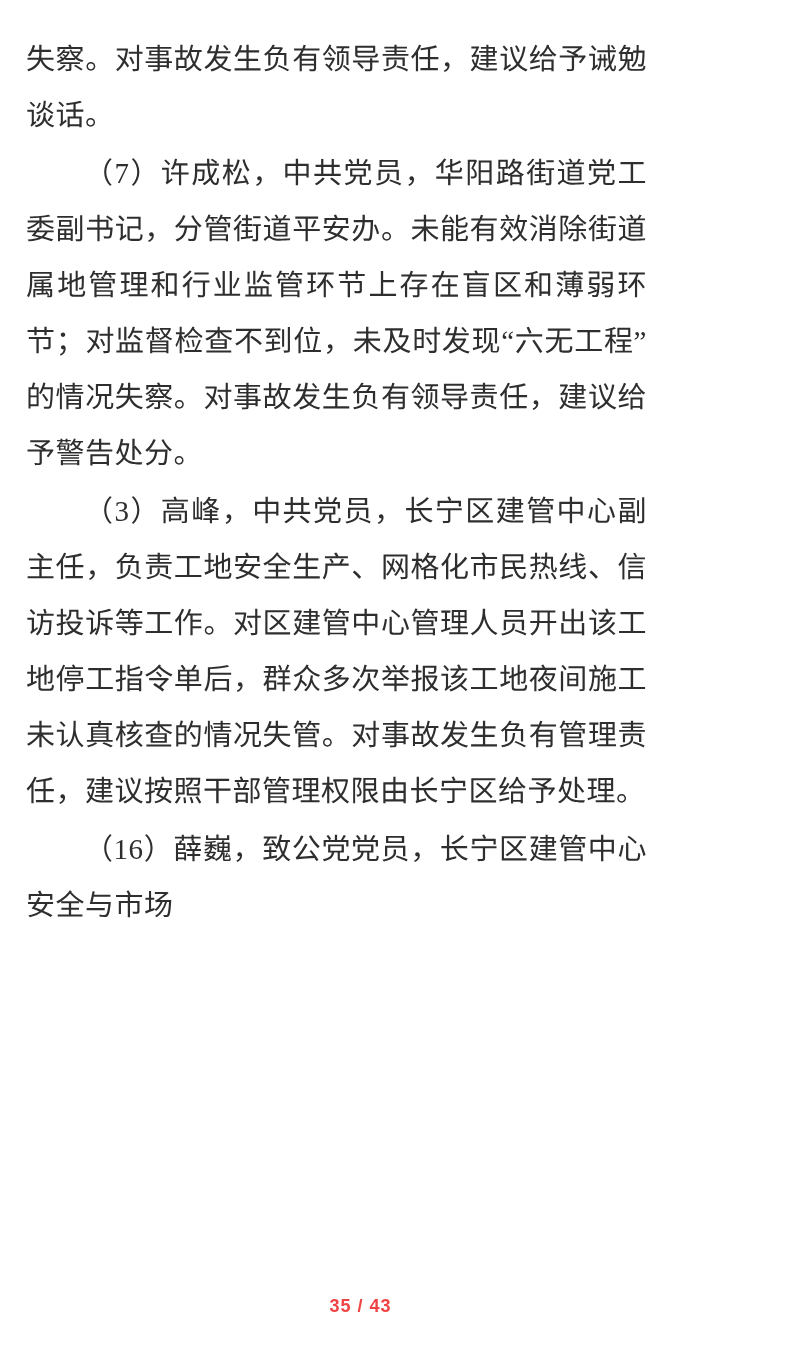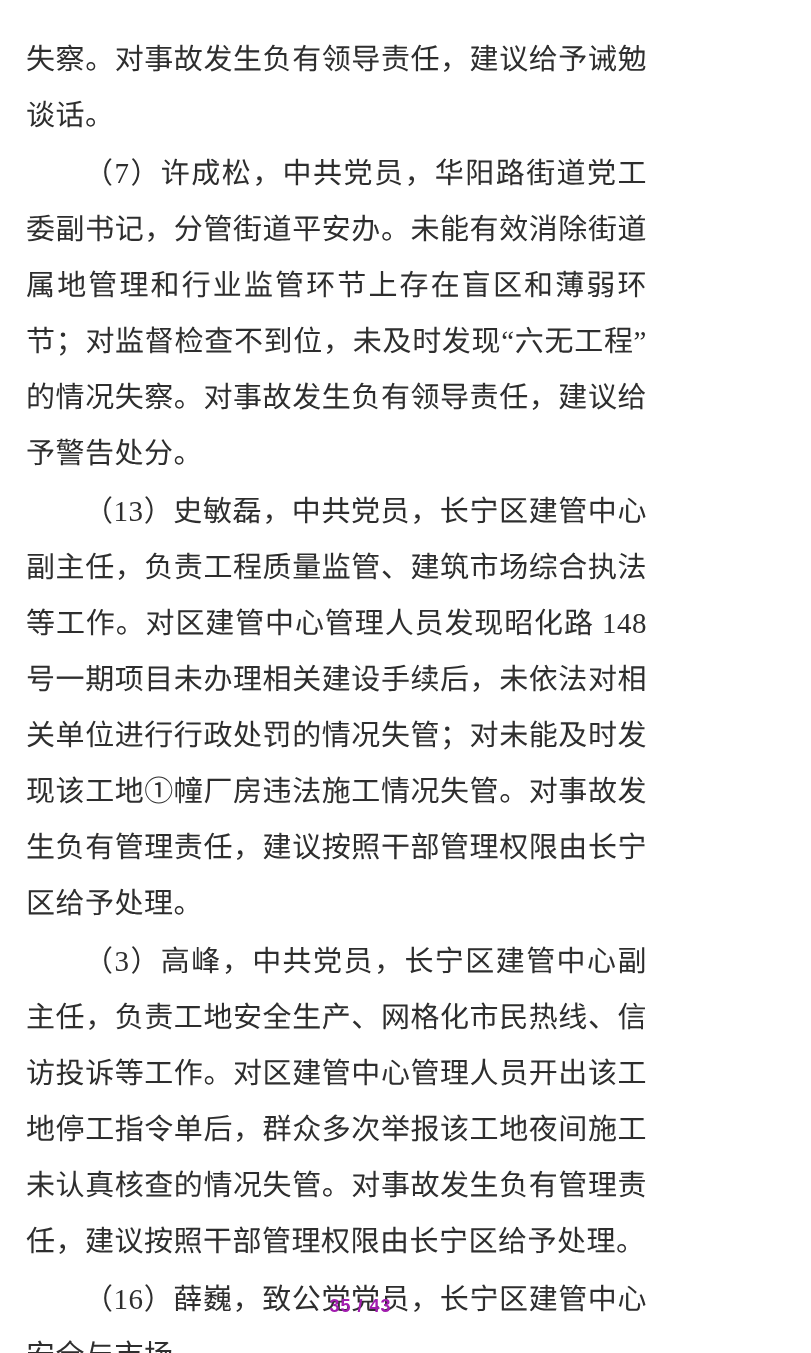--- a/index.html
+++ b/index.html
@@ -34,30 +34,29 @@
   }
   .page-number {
     position: absolute;
     left: 0;
     right: 0;
     top: 1296px;
     text-align: center;
     font-family: "Liberation Sans", sans-serif;
     font-size: 18px;
     font-weight: 700;
-    color: #a21caf;
+    color: #ef4444;
     letter-spacing: 1px;
     padding-left: 48px;
   }
 </style>
 </head>
 <body>
 
 <div class="page">
   <div class="content">
     <p class="para">失察。对事故发生负有领导责任，建议给予诫勉谈话。</p>
     <p class="para indent">（7）许成松，中共党员，华阳路街道党工委副书记，分管街道平安办。未能有效消除街道属地管理和行业监管环节上存在盲区和薄弱环节；对监督检查不到位，未及时发现“六无工程”的情况失察。对事故发生负有领导责任，建议给予警告处分。</p>
-    <p class="para indent">（13）史敏磊，中共党员，长宁区建管中心副主任，负责工程质量监管、建筑市场综合执法等工作。对区建管中心管理人员发现昭化路 148 号一期项目未办理相关建设手续后，未依法对相关单位进行行政处罚的情况失管；对未能及时发现该工地①幢厂房违法施工情况失管。对事故发生负有管理责任，建议按照干部管理权限由长宁区给予处理。</p>
     <p class="para indent">（3）高峰，中共党员，长宁区建管中心副主任，负责工地安全生产、网格化市民热线、信访投诉等工作。对区建管中心管理人员开出该工地停工指令单后，群众多次举报该工地夜间施工未认真核查的情况失管。对事故发生负有管理责任，建议按照干部管理权限由长宁区给予处理。</p>
     <p class="para indent">（16）薛巍，致公党党员，长宁区建管中心安全与市场</p>
   </div>
   <div class="page-number">35 / 43</div>
 </div>
 
 </body></html>

